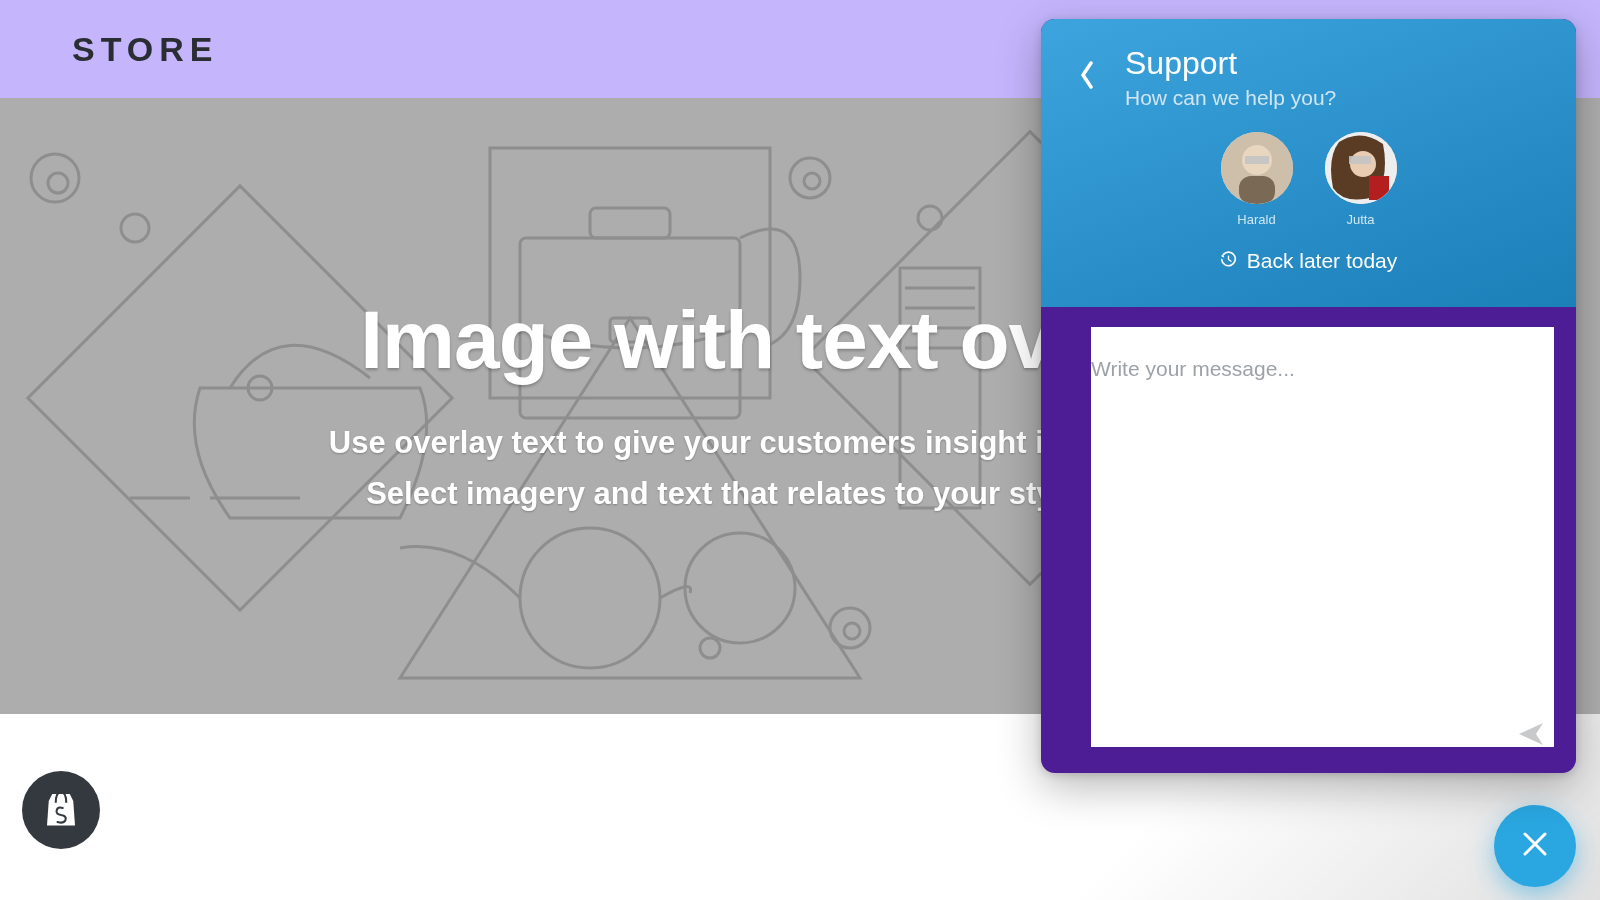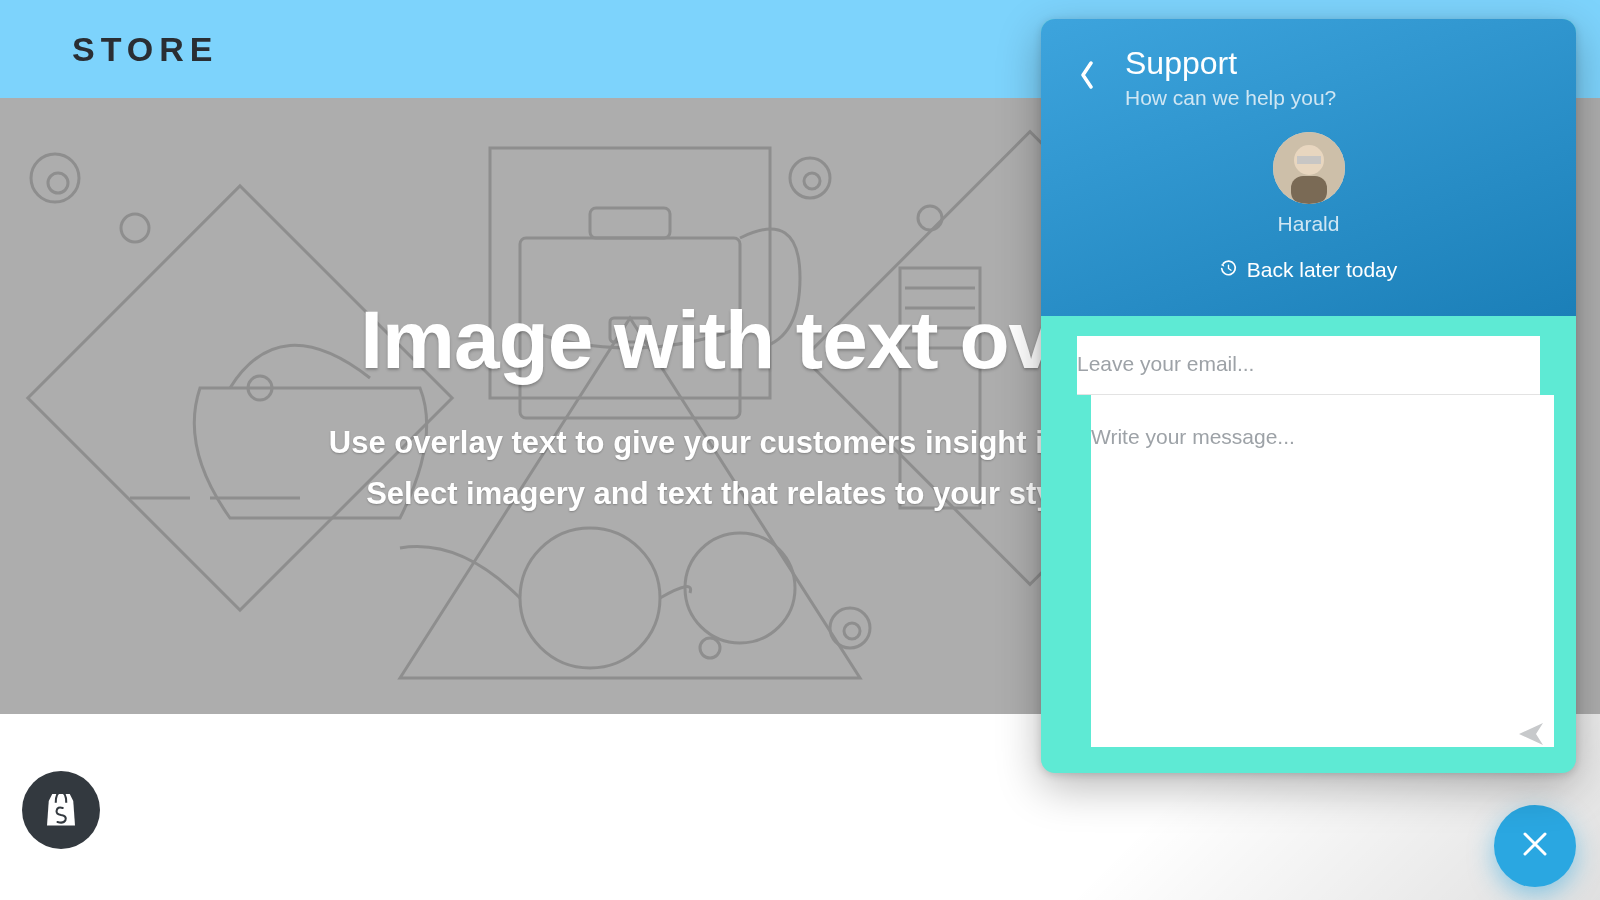--- a/index.html
+++ b/index.html
@@ -1,21 +1,21 @@
 <!DOCTYPE html>
 <html><head>
 <meta charset="utf-8">
 <style>
   * { box-sizing: border-box; margin: 0; padding: 0; }
   html, body { width: 1600px; height: 900px; overflow: hidden; font-family: -apple-system, BlinkMacSystemFont, "Segoe UI", Helvetica, Arial, sans-serif; background: #fff; }
 
   
   .header {
     height: 98px;
-    background: #7dd3fc;
+    background: #c4b5fd;
     display: flex;
     align-items: center;
     padding: 0 72px;
   }
   .logo {
     font-size: 34px;
     font-weight: 700;
     letter-spacing: 6px;
     color: #2a2e33;
   }
@@ -89,42 +89,42 @@
   .shopify-fab svg { width: 42px; height: 42px; }
 
   
   .chat {
     position: absolute;
     top: 19px;
     right: 24px;
     width: 535px;
     height: 754px;
     border-radius: 14px;
-    background: #5eead4;
+    background: #4c1d95;
     box-shadow: 0 14px 44px rgba(0,0,0,.28), 0 2px 8px rgba(0,0,0,.15);
     overflow: hidden;
     display: flex;
     flex-direction: column;
     z-index: 10;
   }
   .chat-head {
     background: linear-gradient(160deg, #3da4dd 0%, #1b7fb8 100%);
     padding: 26px 38px 34px 38px;
     color: #fff;
   }
   .chat-head-row1 { display: flex; align-items: flex-start; gap: 30px; }
   .back-btn { cursor: pointer; margin-top: 16px; }
   .back-btn svg { width: 16px; height: 28px; display:block; }
   .chat-title { font-size: 32px; font-weight: 500; margin-bottom: 4px; }
   .chat-tagline { font-size: 21px; color: #cfe6f3; font-weight: 400; }
   .agents { display: flex; justify-content: center; gap: 32px; margin-top: 22px; }
   .agent { display: flex; flex-direction: column; align-items: center; gap: 8px; }
   .avatar { width: 72px; height: 72px; border-radius: 50%; background: #ddd; display:flex; align-items:center; justify-content:center; overflow:hidden; }
   .avatar svg { width: 100%; height: 100%; }
-  .agent-name { font-size: 21px; color: #cfe6f3; }
+  .agent-name { font-size: 13px; color: #cfe6f3; }
   .back-later { display: flex; align-items: center; justify-content: center; gap: 10px; margin-top: 22px; font-size: 21px; color: #fff; }
   .back-later svg { width: 17px; height: 17px; }
 
   .chat-body { flex: 1; padding: 20px 36px 26px 36px; display:flex; flex-direction:column; position: relative; }
   .email-input {
     width: 100%;
     border: none;
     border-bottom: 1px solid #e3e3e3;
     font-size: 21px;
     padding: 16px 0 18px 0;
@@ -274,36 +274,47 @@
         <div class="avatar">
           <svg viewBox="0 0 72 72">
               <rect width="72" height="72" fill="#cdbfa9"></rect>
               <circle cx="36" cy="28" r="15" fill="#e8d6bf"></circle>
               <rect x="18" y="44" width="36" height="28" rx="12" fill="#7a6a55"></rect>
               <rect x="24" y="24" width="24" height="8" fill="#c4c4c4" opacity=".9"></rect>
             </svg>
         </div>
         <div class="agent-name">Harald</div>
       </div>
+      <div class="agent">
+        <div class="avatar">
+          <svg viewBox="0 0 72 72">
+              <rect width="72" height="72" fill="#eee"></rect>
+              <path d="M14 10 q22 -14 44 2 q6 30 -6 52 q-32 10 -44 -8 q-6 -30 6 -46" fill="#5a3b24"></path>
+              <circle cx="38" cy="32" r="13" fill="#e9cdb2"></circle>
+              <rect x="24" y="24" width="22" height="8" fill="#c4c4c4" opacity=".9"></rect>
+              <rect x="44" y="44" width="20" height="24" fill="#b41e1e"></rect>
+            </svg>
+        </div>
+        <div class="agent-name">Jutta</div>
+      </div>
     </div>
 
     <div class="back-later">
       <span>
         <svg viewBox="0 0 20 20">
             <path d="M4 4 a8 8 0 1 1 -2 6" fill="none" stroke="#fff" stroke-width="2" stroke-linecap="round"></path>
             <path d="M1 6 L4 4 L5 8 Z" fill="#fff"></path>
             <path d="M10 6 v4 l3 2" fill="none" stroke="#fff" stroke-width="1.6" stroke-linecap="round"></path>
           </svg>
       </span>
       <span>Back later today</span>
     </div>
   </div>
 
   <div class="chat-body">
-    <input class="email-input" type="email" placeholder="Leave your email..." style="">
     <textarea class="msg-input" placeholder="Write your message..." style=""></textarea>
     <div class="send-btn">
       <span>
         <svg viewBox="0 0 30 30">
             <path d="M3 15 L27 4 L20 15 L27 26 Z" fill="#c7c9cb"></path>
           </svg>
       </span>
     </div>
   </div>
 </div>

